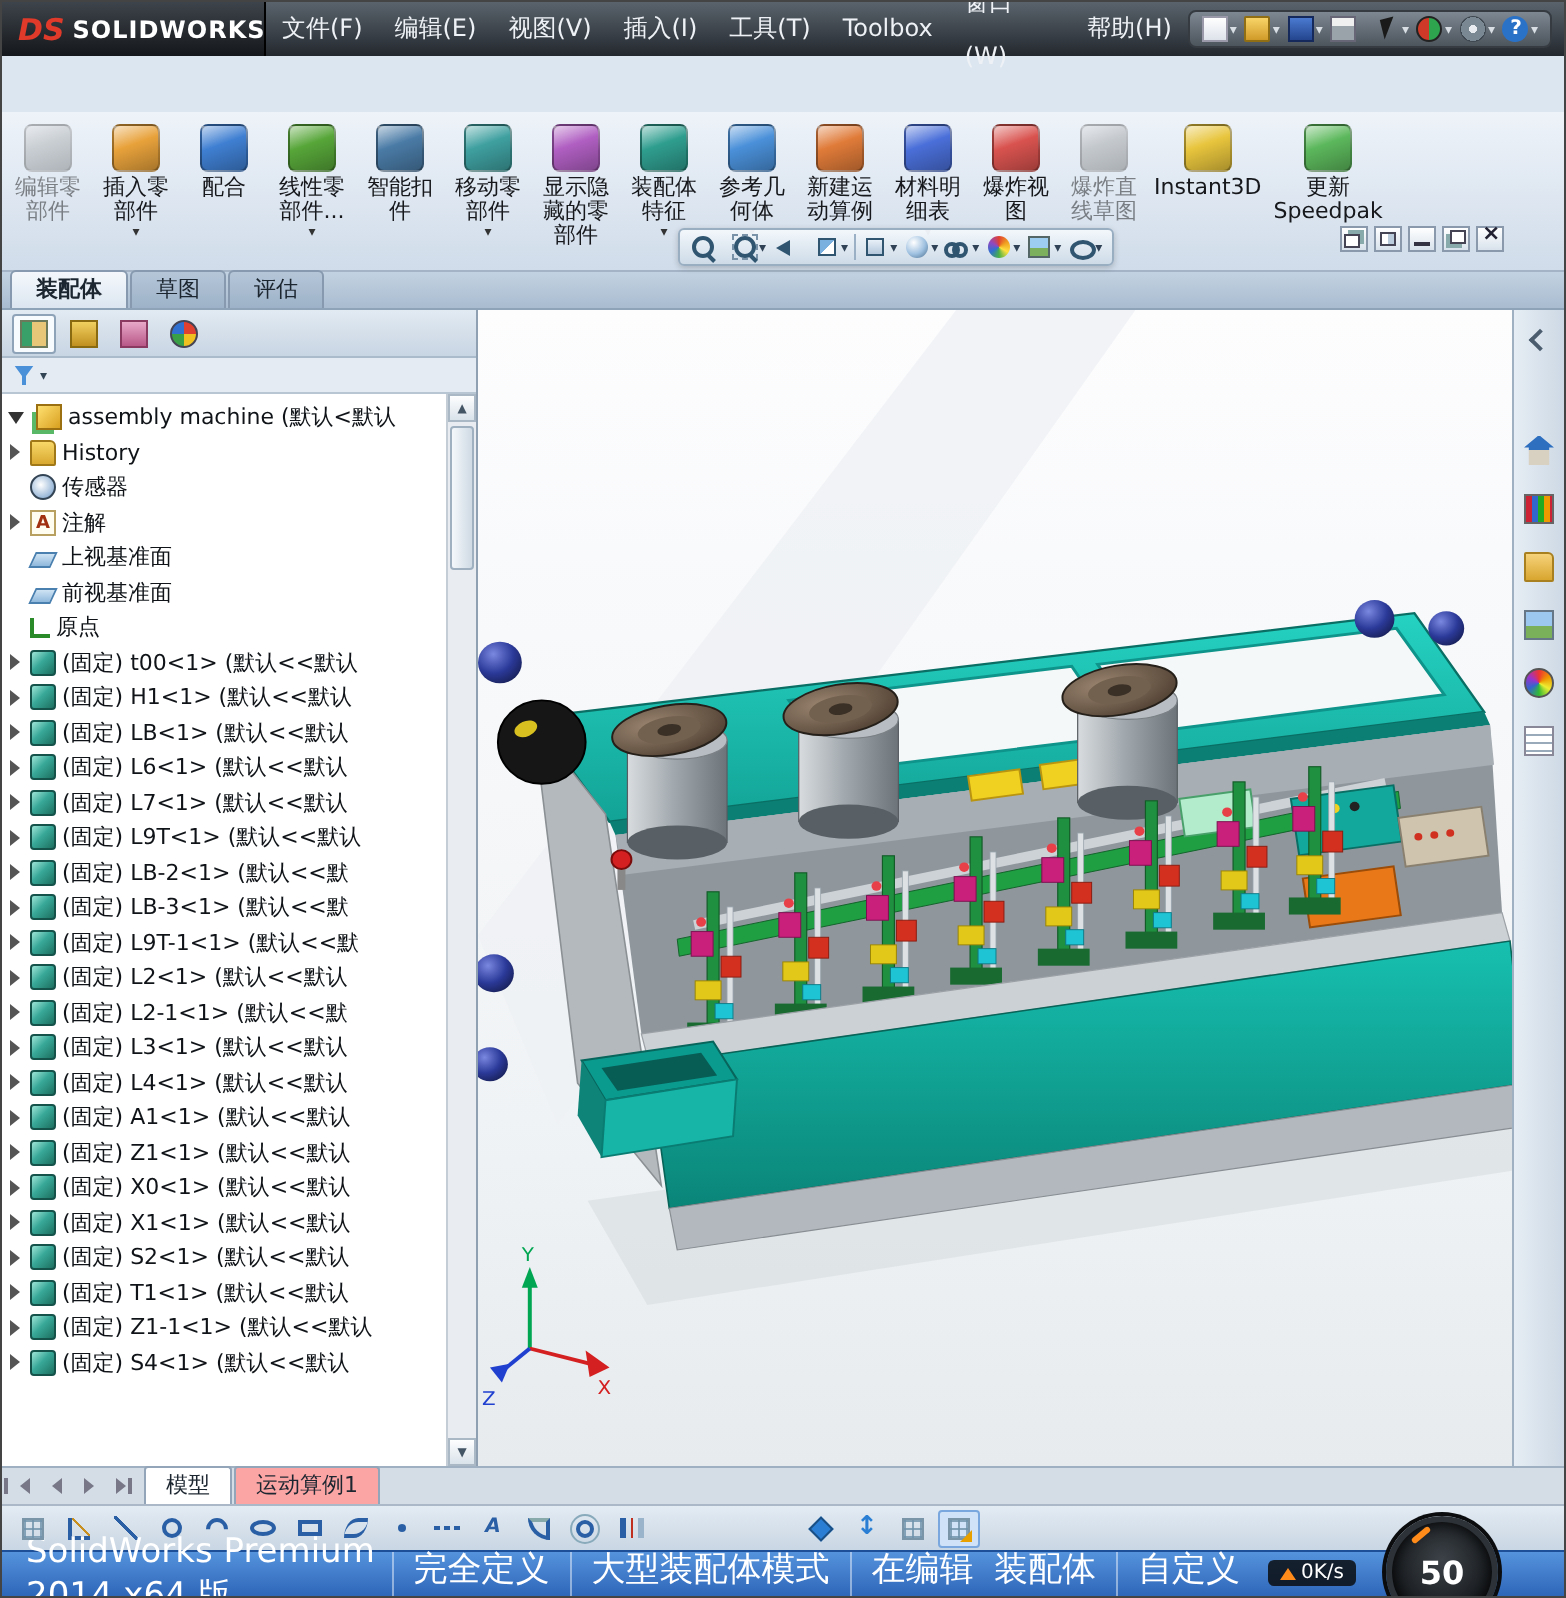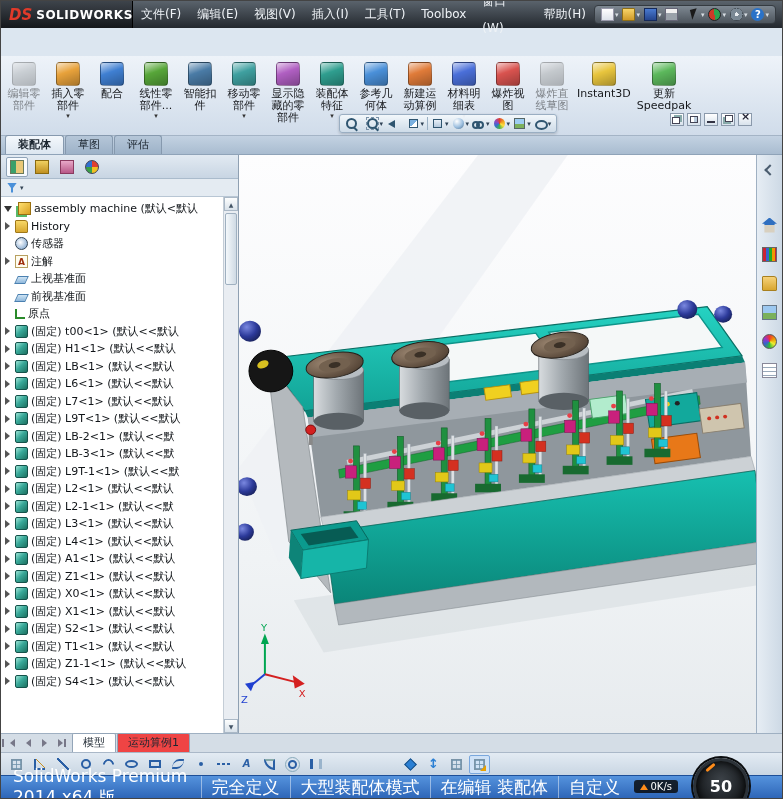--- a/index.html
+++ b/index.html
@@ -133,21 +133,21 @@
   
   .doctabs { height:19px; flex:none; display:flex; align-items:flex-end; padding-left:3px; background:#d4dde6; border-top:1px solid #9fb0c2; }
   .dtnav { display:flex; align-items:center; height:100%; }
   .dtn { width:16px; height:15px; display:flex; align-items:center; justify-content:center; }
   .dtnicon { display:block; width:0; height:0; position:relative; }
   .dtn.i-prev .dtnicon,.dtn.i-first .dtnicon { border-right:5px solid #778; border-top:4px solid transparent; border-bottom:4px solid transparent; }
   .dtn.i-next .dtnicon,.dtn.i-last .dtnicon { border-left:5px solid #778; border-top:4px solid transparent; border-bottom:4px solid transparent; }
   .dtn.i-first .dtnicon::after { content:""; position:absolute; left:-8px; top:-4px; width:2px; height:8px; background:#778; }
   .dtn.i-last .dtnicon::after { content:""; position:absolute; left:1px; top:-4px; width:2px; height:8px; background:#778; }
   .dtabs { display:flex; align-items:flex-end; margin-left:4px; }
-  .dtab { padding:1px 10px 2px; font-size:11px; color:#1c2630; border:1px solid #93a5b8; border-bottom:none; background:#ef4444; border-radius:2px 2px 0 0; margin-right:1px; }
+  .dtab { padding:1px 10px 2px; font-size:11px; color:#1c2630; border:1px solid #93a5b8; border-bottom:none; background:#fca5a5; border-radius:2px 2px 0 0; margin-right:1px; }
   .dtab.active { background:#ffffff; }
 
   
   .sketchbar { height:23px; flex:none; display:flex; align-items:center; gap:2px; padding:0 5px; background:linear-gradient(#e3ebf3,#c9d6e3); border-top:1px solid #aab8c8; }
   .stool { width:21px; height:19px; display:flex; align-items:center; justify-content:center; border:1px solid transparent; border-radius:2px; }
   .stool.active { background:#cfe2f7; border-color:#7aa7dd; }
   .stool.spacer { width:70px; }
   .g { display:block; }
   .stool.i-sketch .g,.stool.i-grid-plane .g,.stool.i-instant-sketch .g { width:11px; height:11px; border:1px solid #7a94a8;
       background:repeating-linear-gradient(0deg,rgba(110,145,170,.8) 0 1px,transparent 1px 4px),repeating-linear-gradient(90deg,rgba(110,145,170,.8) 0 1px,transparent 1px 4px); position:relative; }
@@ -166,21 +166,21 @@
   .stool.i-convert-entities .g { width:11px; height:11px; border:2px solid #2a5fa5; border-radius:0 0 0 100%; border-top-color:#8aa; }
   .stool.i-offset-entities .g { width:9px; height:9px; border:2px solid #2a5fa5; border-radius:50%; outline:1px solid #8ab; outline-offset:2px; }
   .stool.i-mirror-entities .g { width:12px; height:10px; border-left:3px solid #2a5fa5; border-right:3px solid #9ab4cc; background:linear-gradient(90deg,transparent 44%,#c03020 44% 56%,transparent 56%); }
   .stool.i-primitive-shapes .g { width:9px; height:9px; background:#2a7fd4; border:1px solid #1a4f84; transform:rotate(45deg); }
   .stool.i-move-size .g { width:12px; height:14px; position:relative; }
   .stool.i-move-size .g::after { content:"↕"; position:absolute; inset:0; color:#2a7fd4; font-size:13px; line-height:14px; text-align:center; font-weight:bold; }
 
   
   .statusbar { height:23px; flex:none; display:flex; align-items:center; padding-left:12px; color:#fff; font-size:17px;
                background:linear-gradient(#5593dd,#2e66b8); border-top:1px solid #1d4f98; }
-  .st-right { margin-left:auto; margin-right:152px; display:flex; align-items:center; height:100%; }
+  .st-right { margin-left:auto; margin-right:152px; display:flex; align-items:center; height:100%;font-family:Liberation Mono, monospace; }
   .st-seg { padding:0 10px; line-height:22px; border-left:1px solid rgba(255,255,255,.45); white-space:nowrap; }
 
   
   .net-pill { position:absolute; right:104px; bottom:5px; z-index:50; display:flex; align-items:center; gap:3px;
               background:rgba(8,8,8,.82); border-radius:3px; color:#fff; font-size:10px; padding:1px 6px; }
   .net-arrow { width:0; height:0; border-left:4px solid transparent; border-right:4px solid transparent; border-bottom:6px solid #ff8c1a; }
   .fps-gauge { position:absolute; right:33px; bottom:-16px; z-index:60; width:56px; height:56px; border-radius:50%;
                background:radial-gradient(circle at 50% 38%,#3c4248,#15181b 72%); border:3px solid #2c3238;
                box-shadow:0 0 0 2px #0a0c0e, inset 0 0 8px #000; color:#fff; display:flex; align-items:center; justify-content:center;
                font-size:16px; font-weight:bold; }

